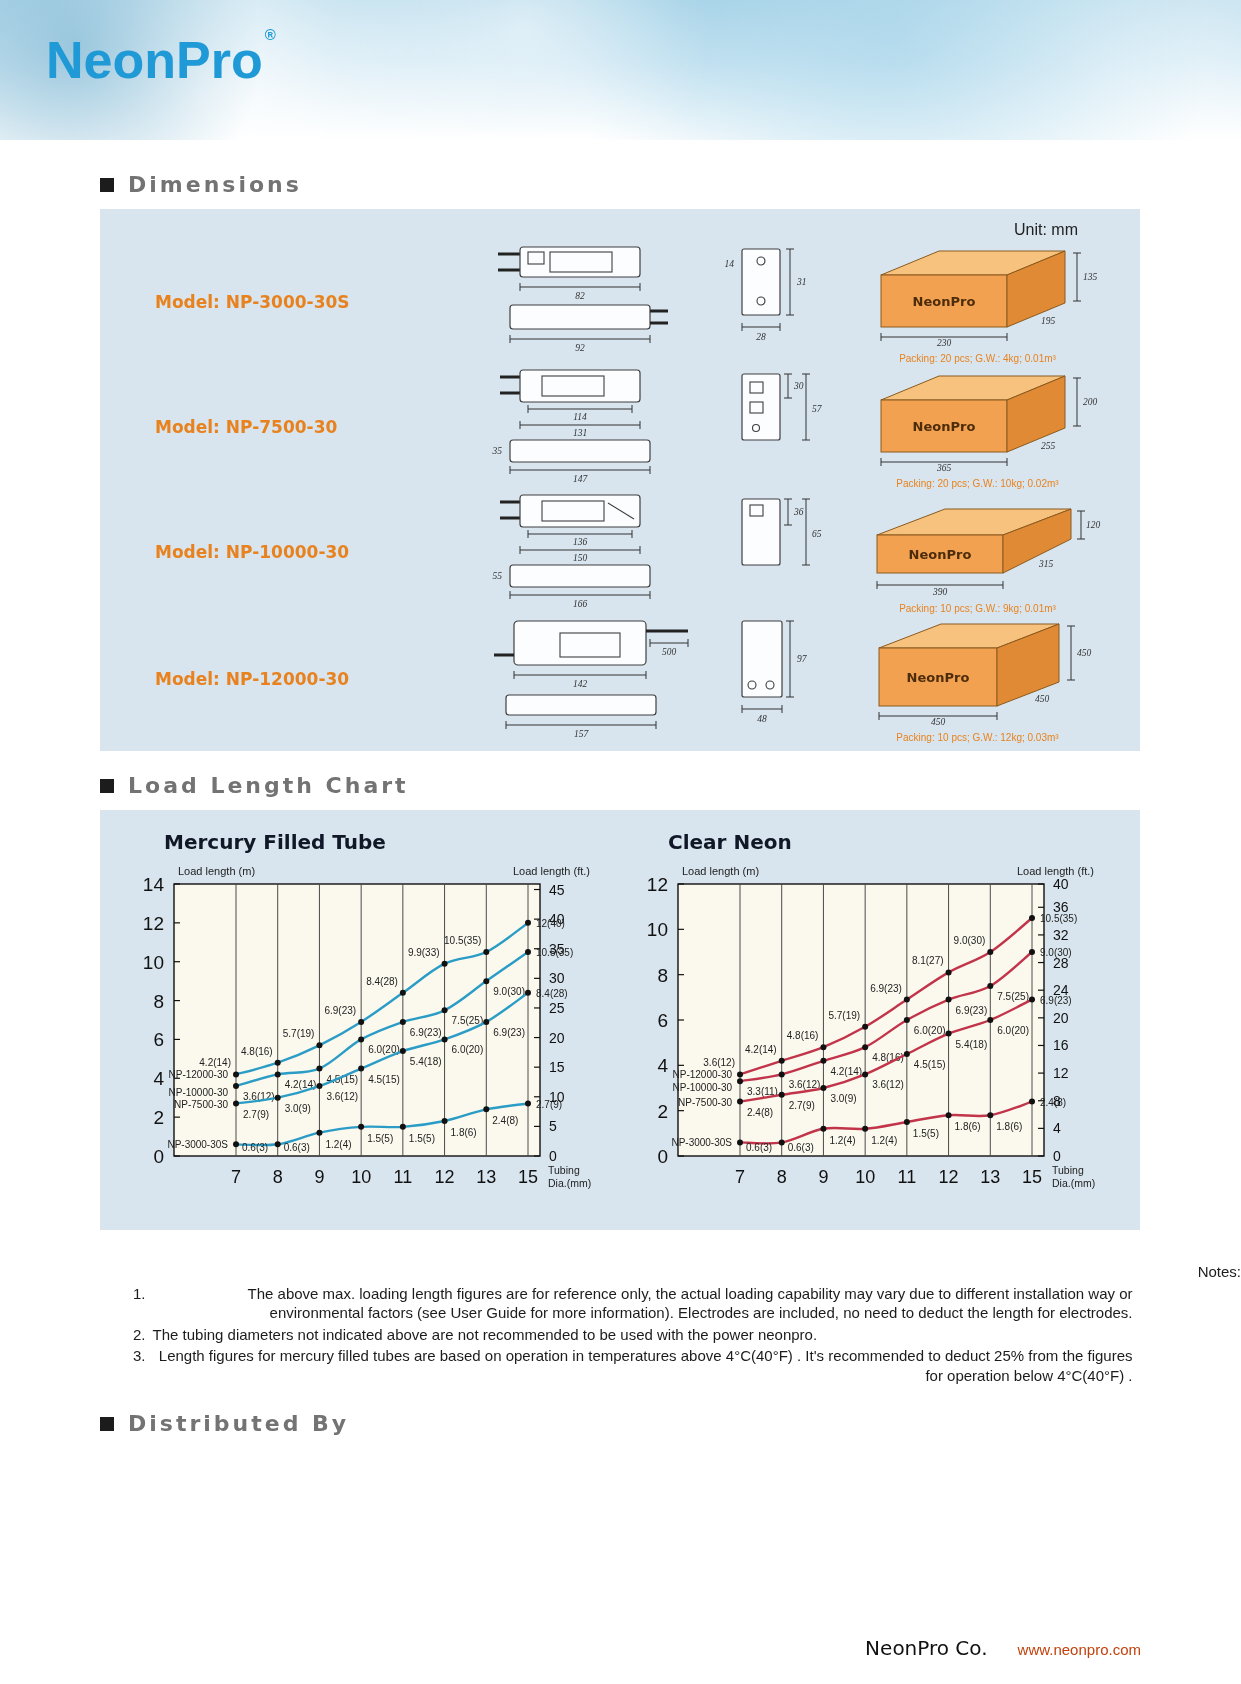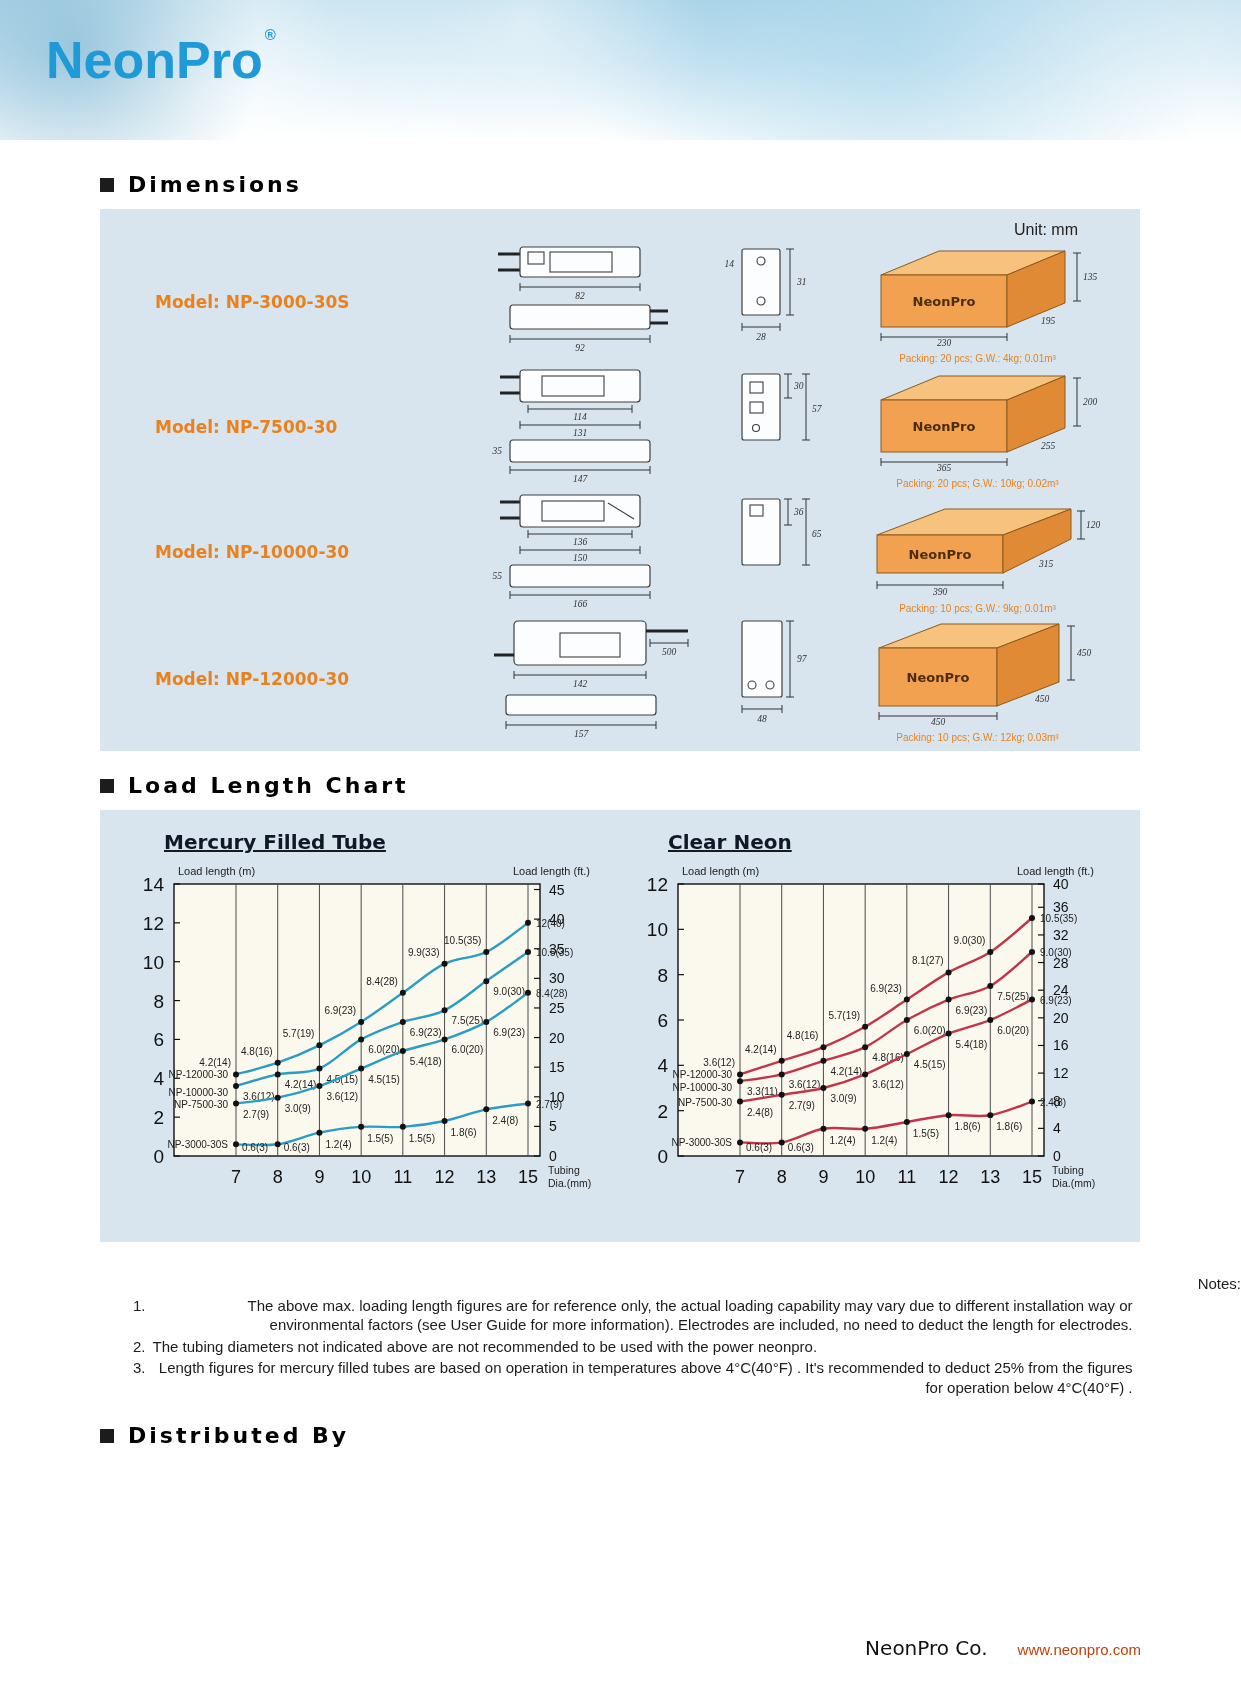--- a/index.html
+++ b/index.html
@@ -16,21 +16,21 @@
       radial-gradient(circle at 90% 60%, rgba(255,255,255,.6), transparent 40%),
       linear-gradient(to bottom,#a9d4e8 0%,#c9e4f2 45%,#eef7fb 82%,#ffffff 100%);
   }
   .logo{position:absolute;left:46px;top:26px;font-family:Liberation Sans, sans-serif;
         font-weight:bold;font-size:52px;color:var(--logo-blue,#209ad6);letter-spacing:0;}
   .logo sup{font-size:15px;vertical-align:38px;margin-left:2px;}
 
   
   .sec-title{display:flex;align-items:center;margin:0 0 12px 100px;
              font-family:"DejaVu Sans",sans-serif;font-size:22px;font-weight:bold;
-             letter-spacing:3px;color:#000000;}
+             letter-spacing:3px;color:#737373;}
   .sec-title .sq{display:inline-block;width:14px;height:14px;background:#1c1c1c;margin-right:14px;}
   .sec-dimensions{margin-top:32px;}
   .sec-loadlength{margin-top:22px;}
   .sec-distributed{margin-top:26px;}
 
   
   .panel{width:1040px;margin-left:100px;background:var(--panel-blue,#d8e5ee);}
   .dim-panel{position:relative;padding:30px 0 8px 0;}
   .unit{position:absolute;top:12px;right:62px;font-size:16px;color:#222;}
 
@@ -46,21 +46,21 @@
   .ln{stroke:#3f3f3f;stroke-width:1.2;fill:#fbfdfe;}
   .lnf{stroke:#3f3f3f;stroke-width:1.1;fill:none;}
   .stub{stroke:#222;stroke-width:3;}
   .dml{stroke:#333;stroke-width:1;}
   .dimt{font-family:"Liberation Serif",serif;font-style:italic;font-size:9.5px;fill:#333;}
 
   
   .boxbrand{font-family:"DejaVu Sans",sans-serif;font-weight:bold;font-size:13px;fill:#4c2c0a;}
 
   
-  .chart-panel{margin-top:0;display:flex;gap:34px;padding:16px 20px 28px 24px;box-sizing:border-box;text-decoration:underline;}
+  .chart-panel{margin-top:0;display:flex;gap:34px;padding:16px 20px 16px 24px;box-sizing:border-box;}
   .chart-block{width:470px;}
   .chart-title{margin:4px 0 4px 40px;font-family:"DejaVu Sans",sans-serif;
                font-size:20px;font-weight:bold;color:#101828;}
   .ytl{font-family:"Liberation Sans",sans-serif;font-size:19px;fill:#111;}
   .ytr{font-family:"Liberation Sans",sans-serif;font-size:14px;fill:#111;}
   .at {font-family:"Liberation Sans",sans-serif;font-size:11px;fill:#222;}
   .xt {font-family:"Liberation Sans",sans-serif;font-size:18px;fill:#111;}
   .tb {font-family:"Liberation Sans",sans-serif;font-size:10.5px;fill:#222;}
   .pl {font-family:"Liberation Sans",sans-serif;font-size:10px;fill:#222;}
   .sn {font-family:"Liberation Sans",sans-serif;font-size:10px;fill:#222;}

